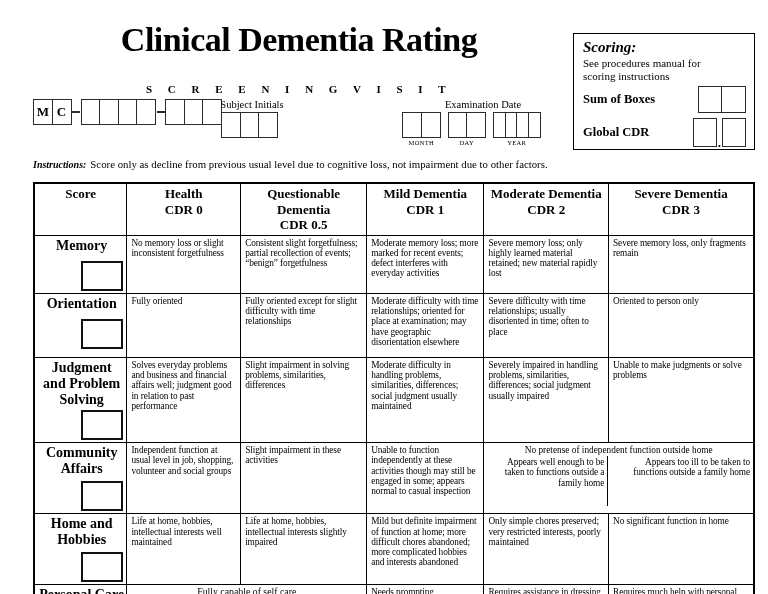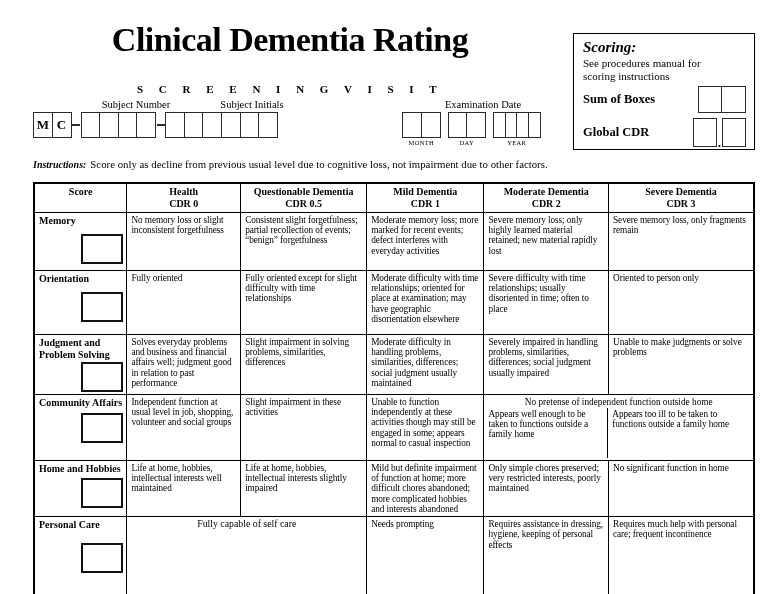--- a/index.html
+++ b/index.html
@@ -1,21 +1,21 @@
 <!DOCTYPE html>
 <html><head>
 <meta charset="utf-8">
 <style>
   html,body { margin:0; padding:0; background:#e8e8e8; }
   .page {
     position:relative; width:768px; height:594px; background:#ffffff;
     font-family:"Liberation Serif", serif; color:#000; overflow:hidden;
   }
   
-  .title-wrap { position:absolute; left:0; top:22px; width:580px; text-align:center; }
+  .title-wrap { position:absolute; left:9px; top:22px; width:580px; text-align:center; }
   .main-title { font-size:34px; font-weight:bold; letter-spacing:-0.5px; line-height:1.05; margin:0; }
   .subtitle { margin-top:25px; font-size:11px; font-weight:bold; letter-spacing:6.5px;text-align:center; }
 
   
   .scorebox {
     position:absolute; left:573px; top:33px; width:182px; height:117px;
     border:1.5px solid #000; box-sizing:border-box; padding:5px 8px 0 9px;
   }
   .sc-title { font-size:15px; font-weight:bold; font-style:italic; }
   .sc-note { font-size:11px; line-height:1.2; width:132px; margin-top:1px; }
@@ -54,36 +54,36 @@
   
   .instructions { position:absolute; left:33px; top:158px; width:724px; font-size:10.8px; }
   .ins-label { font-size:10px; font-weight:bold; font-style:italic; margin-right:4px; }
 
   
   table.cdr {
     position:absolute; left:33px; top:182px; width:722px;
     border-collapse:collapse; border:2px solid #000; table-layout:fixed;
   }
   table.cdr th, table.cdr td { border:1px solid #000; vertical-align:top; }
-  th.hcell { font-size:10px; font-weight:bold; text-align:center; line-height:1.2; padding:2px 1px; }
+  th.hcell { font-size:13px; font-weight:bold; text-align:center; line-height:1.2; padding:2px 1px; }
   th.score-h { vertical-align:bottom; padding-bottom:2px; }
   td.body-cell { font-size:9.3px; line-height:1.1; letter-spacing:-0.1px; padding:2px 3px 2px 4px; }
   td.label-cell { padding:2px 2px 2px 4px; }
-  .row-label { font-size:10px; font-weight:bold; line-height:1.15; }
+  .row-label { font-size:14px; font-weight:bold; line-height:1.15;text-align:center; }
   .score-box { width:38px; height:26px; border:2px solid #111; margin:7px 0 0 42px; background:#fff; }
   tr.r-header { height:28px; }
   tr.r-memory { height:58px; }
   tr.r-orientation { height:64px; }
   tr.r-judgment { height:53px; }
   tr.r-community { height:66px; }
   tr.r-home { height:55px; }
   tr.r-personal { height:78px; }
   td.split-cell { padding:0; }
   .merged-head { font-size:9.3px; text-align:center; padding:2px 2px 1px; }
-  .split-cols { display:flex; align-items:stretch; min-height:50px; }
+  .split-cols { display:flex; align-items:stretch; min-height:50px;text-align:right; }
   .split-cols > div { font-size:9.3px; line-height:1.1; letter-spacing:-0.1px; padding:1px 3px 2px 4px; box-sizing:border-box; }
   .split-left { flex:0 0 46.1%; border-right:1px solid #000; }
   .split-right { flex:1; }
   td.center-merged { text-align:center; vertical-align:middle; font-size:9.8px; }
 </style>
 </head>
 <body>
 
 <div class="page">
 
@@ -106,21 +106,20 @@
       <div class="sc-label">Global CDR</div>
       <div class="gcdr">
         <div class="cell"></div>
         <div class="gdot">.</div>
         <div class="cell"></div>
       </div>
     </div>
   </div>
 
   <div class="fgroup" id="g-subnum">
-    <div class="flabel">Subject Number</div>
     <div class="boxrow">
       <div class="joined">
         <div class="cell">M</div>
         <div class="cell">C</div>
       </div>
       <div class="dash"></div>
       <div class="joined">
         <div class="cell"></div>
         <div class="cell"></div>
         <div class="cell"></div>

